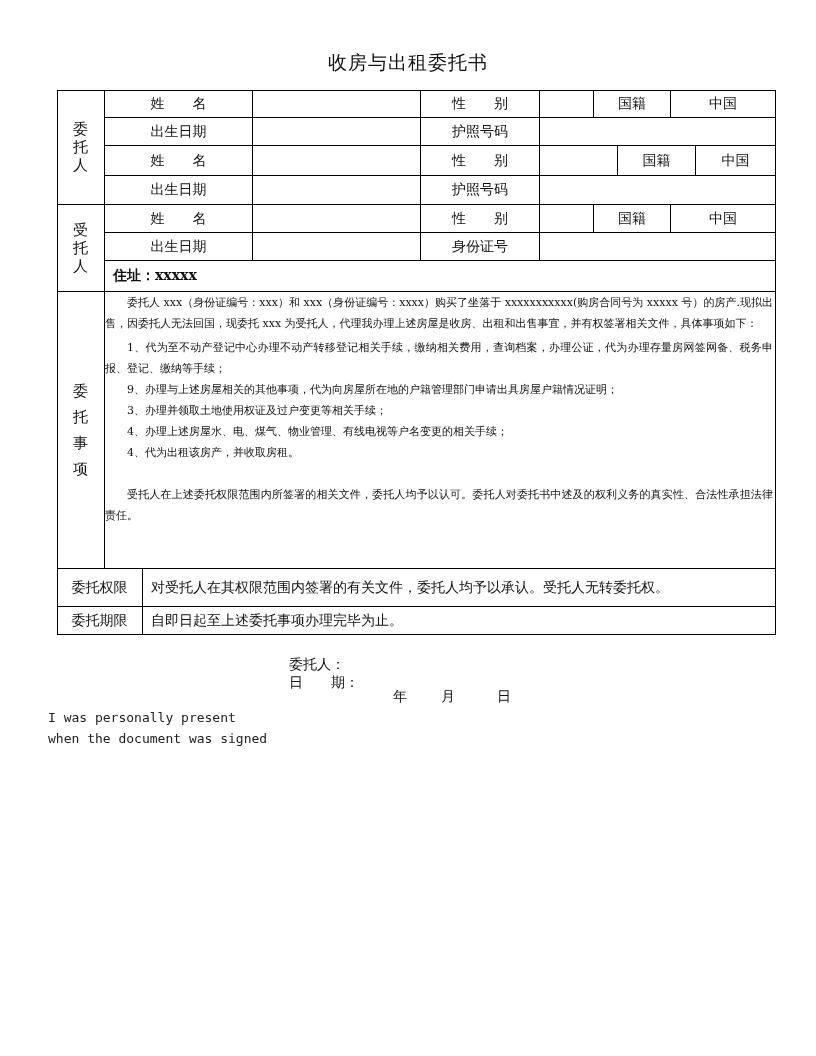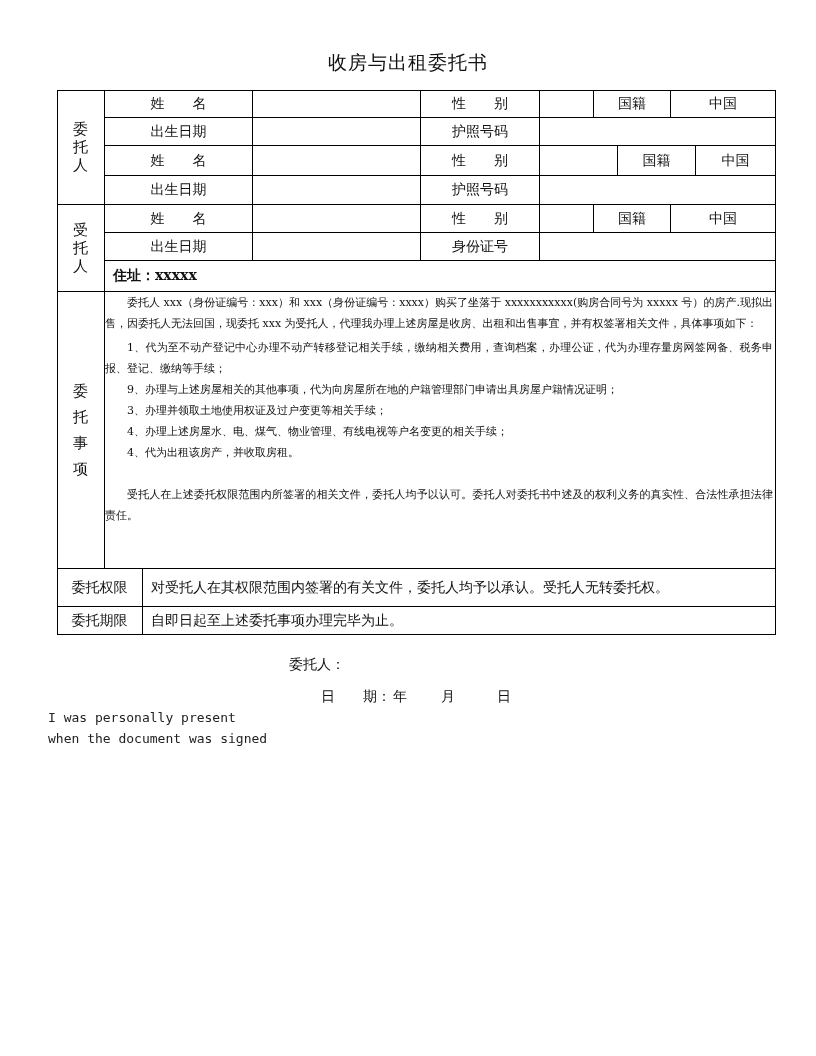--- a/index.html
+++ b/index.html
@@ -128,19 +128,19 @@
   </div>
 
   <div class="cell center" style="left:0;top:479px;width:85px;height:37px;">委托权限</div>
   <div class="cell" style="left:94px;top:479px;width:620px;height:37px;">对受托人在其权限范围内签署的有关文件，委托人均予以承认。受托人无转委托权。</div>
 
   <div class="cell center" style="left:0;top:517px;width:85px;height:27px;">委托期限</div>
   <div class="cell" style="left:94px;top:517px;width:620px;height:27px;">自即日起至上述委托事项办理完毕为止。</div>
 </div>
 
 <div class="sig" style="left:289px;top:656px;">委托人：</div>
-<div class="sig" style="left:289px;top:688px;margin-left:32px;">日　　期：</div>
+<div class="sig" style="left:289px;top:674px;">日　　期：</div>
 <div class="sig" style="left:393px;top:688px;">年</div>
 <div class="sig" style="left:441px;top:688px;">月</div>
 <div class="sig" style="left:497px;top:688px;">日</div>
 
 <div class="note" style="top:707px;">I was personally present</div>
 <div class="note" style="top:728px;">when the document was signed</div>
 
 </body></html>

